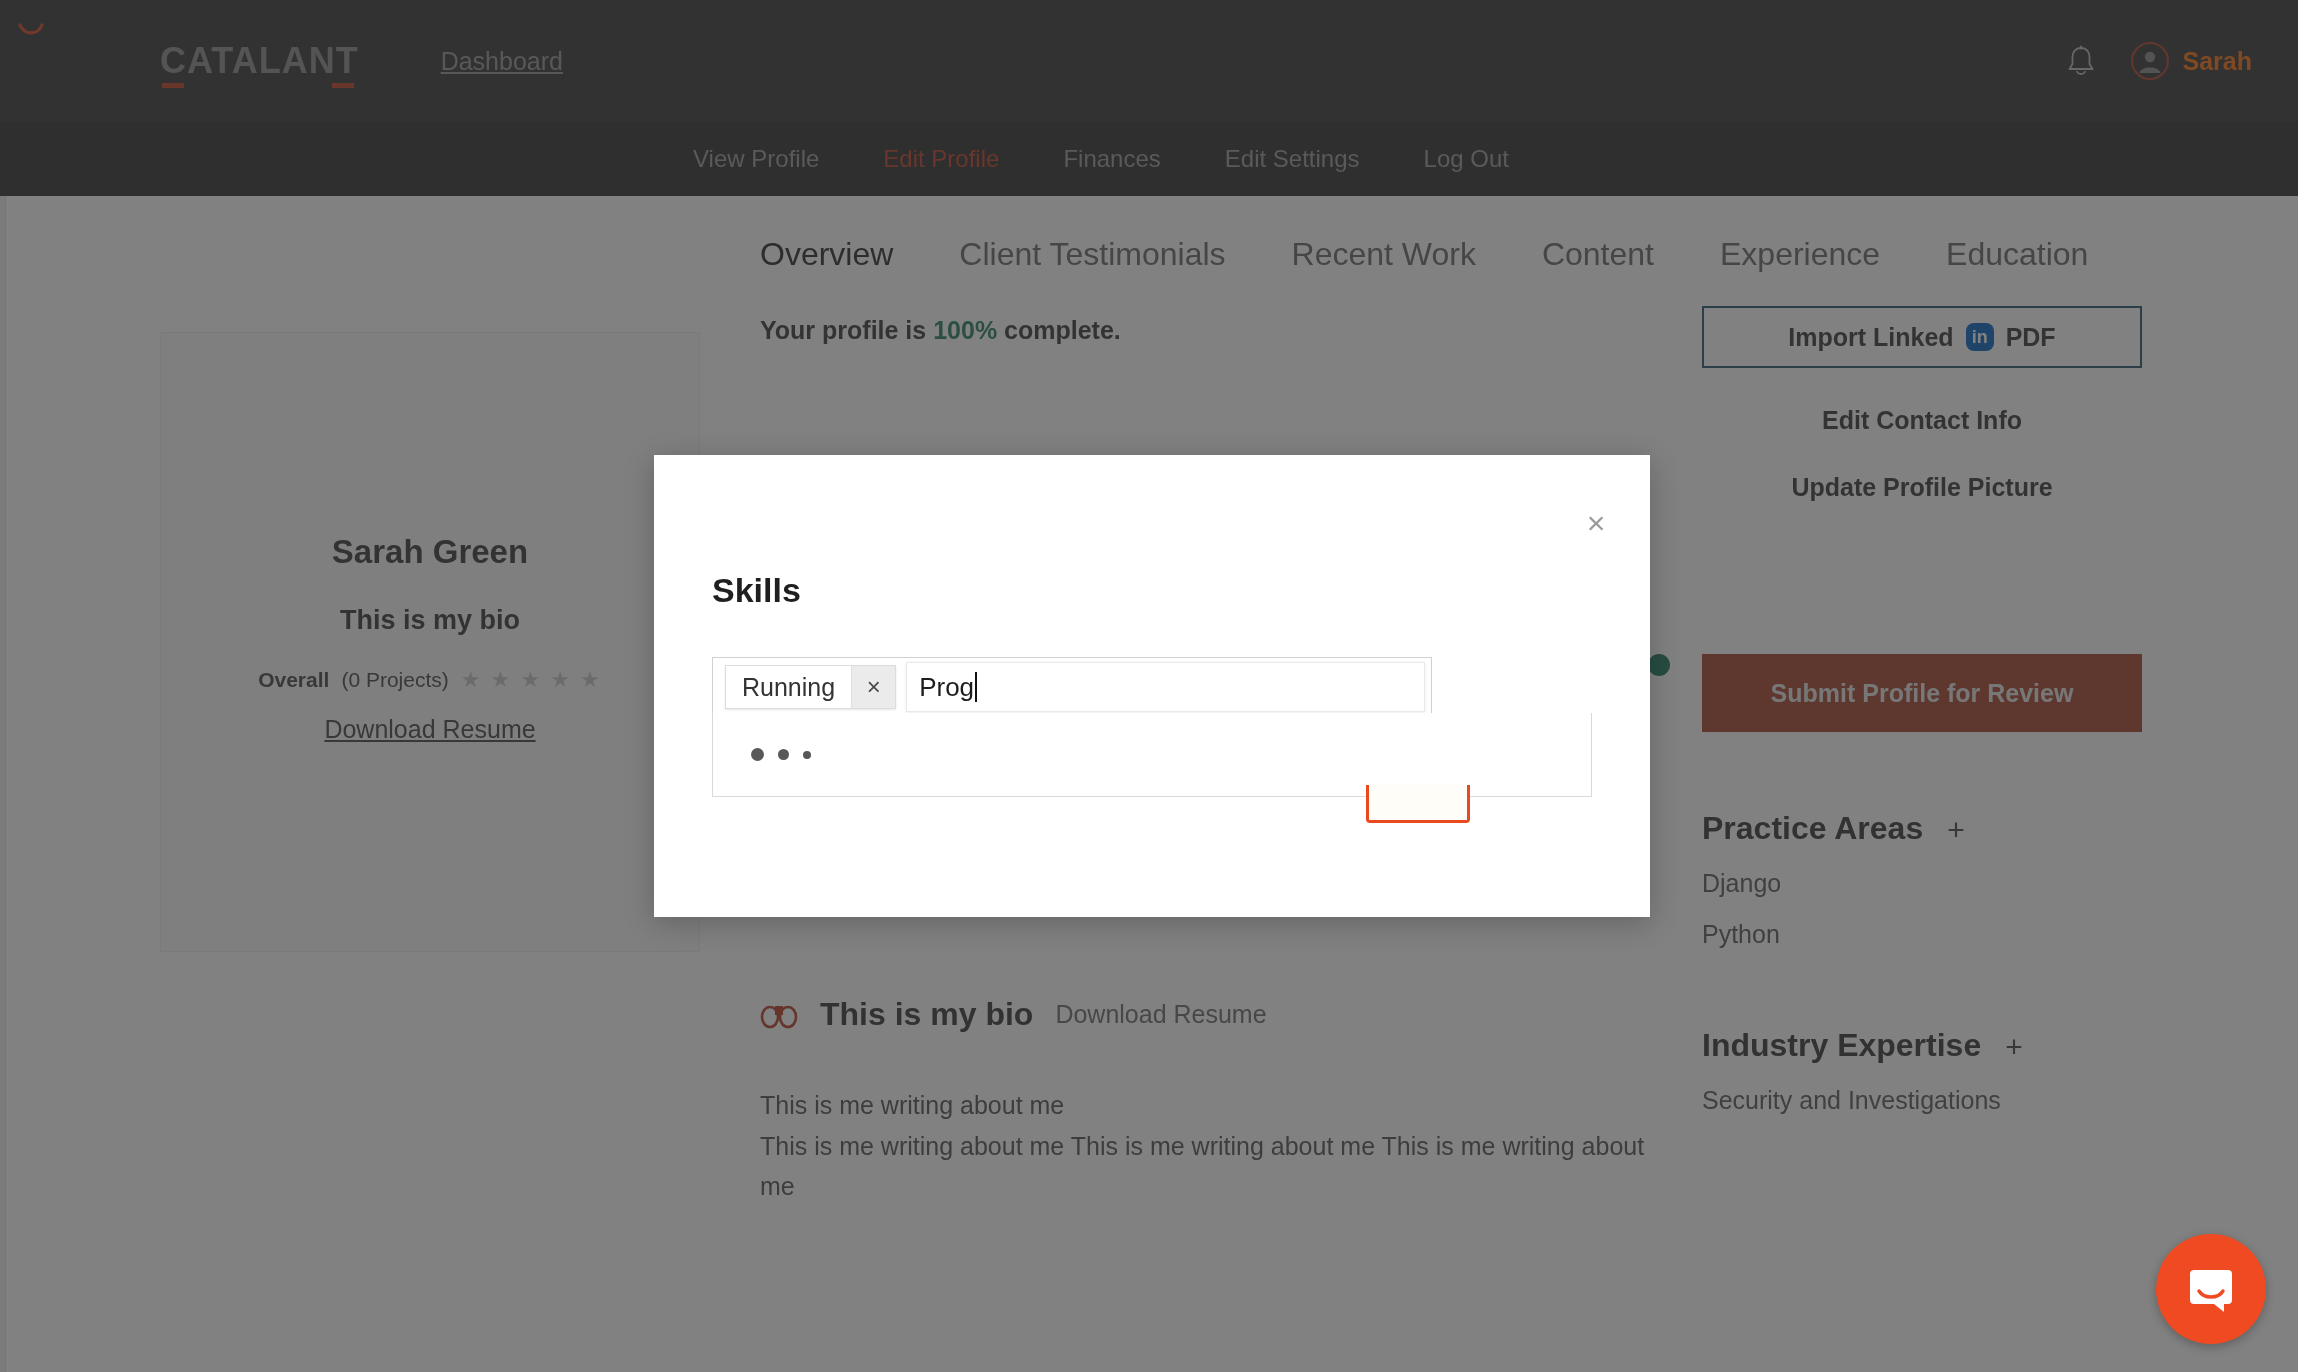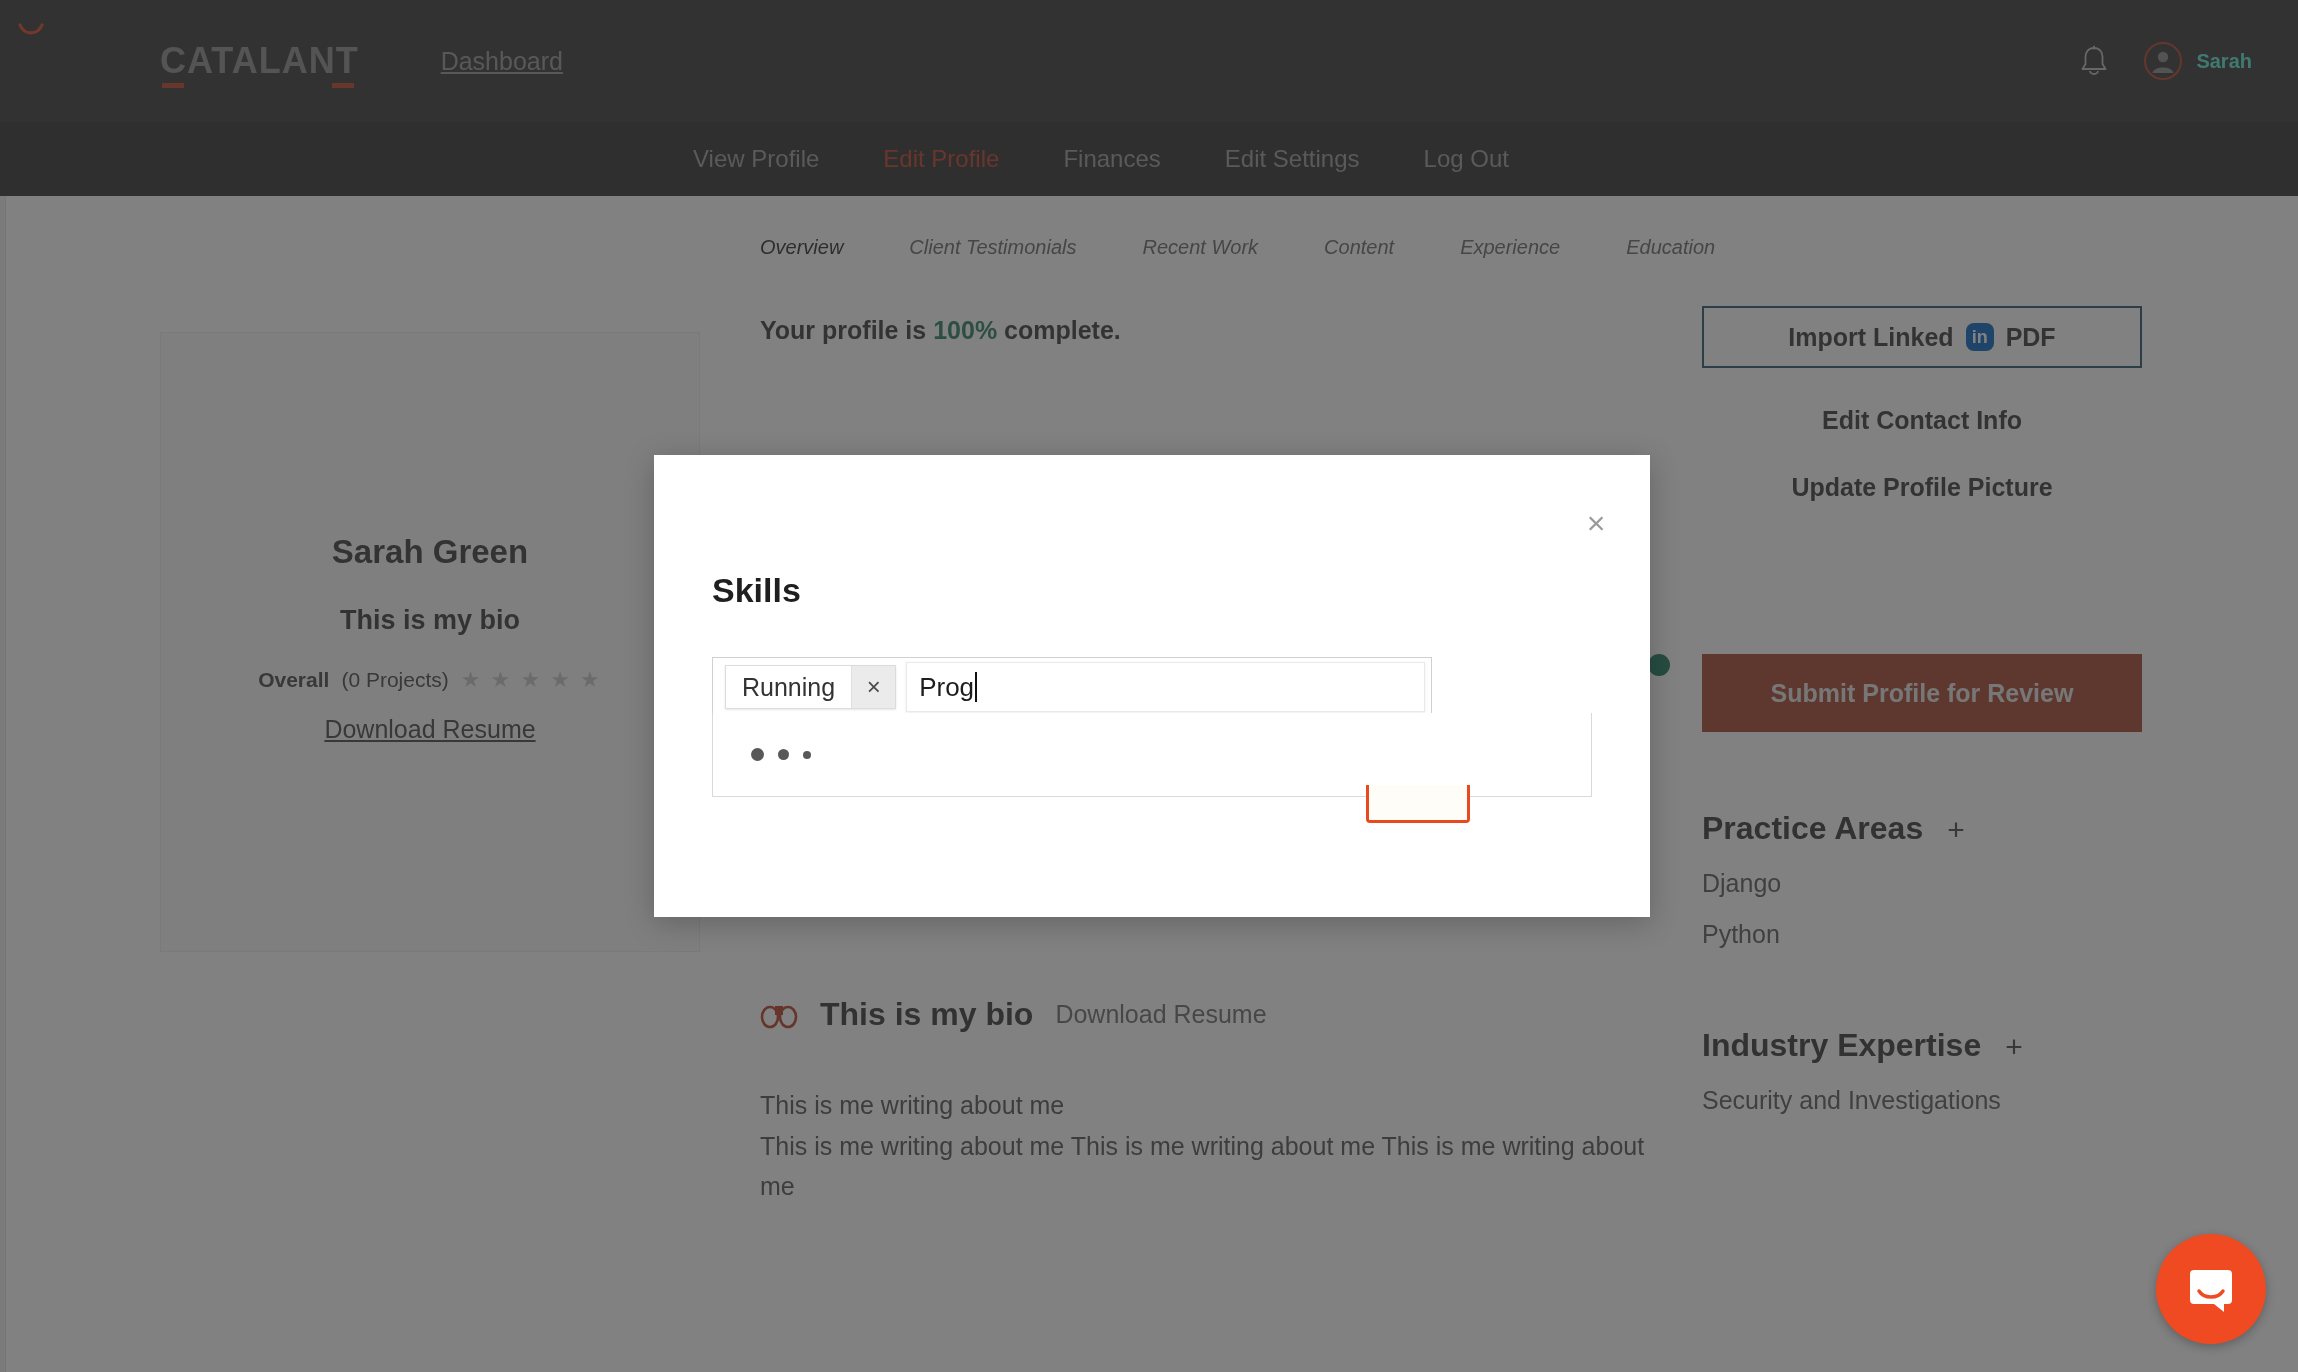--- a/index.html
+++ b/index.html
@@ -78,21 +78,21 @@
   .user-chip { display: flex; align-items: center; gap: 14px; }
   .avatar-ring {
     width: 38px; height: 38px;
     border-radius: 50%;
     border: 2px solid #b5472f;
     display: flex; align-items: center; justify-content: center;
     overflow: hidden;
     background: #3b3b3b;
   }
   .avatar-ring svg { display: block; }
-  .user-name { color: #5eead4; font-size: 20px; font-weight: 600; }
+  .user-name { color: #f97316; font-size: 25px; font-weight: 600; }
 
   
   .subnav {
     position: absolute;
     top: 122px; left: 0; right: 0;
     height: 74px;
     background: #333333;
     display: flex;
     align-items: center;
     justify-content: center;
@@ -119,21 +119,21 @@
 
   
   .tabs {
     position: absolute;
     top: 40px;
     left: 760px;
     display: flex;
     gap: 66px;
     align-items: center;
   }
-  .tabs .tab { font-size: 20px; color: #6b6b6b; font-style: italic; }
+  .tabs .tab { font-size: 32px; color: #6b6b6b; }
   .tabs .tab.active { color: #2f2f2f; }
 
   
   .profile-card {
     position: absolute;
     left: 160px;
     top: 136px;
     width: 540px;
     height: 620px;
     background: #fbfbfb;

